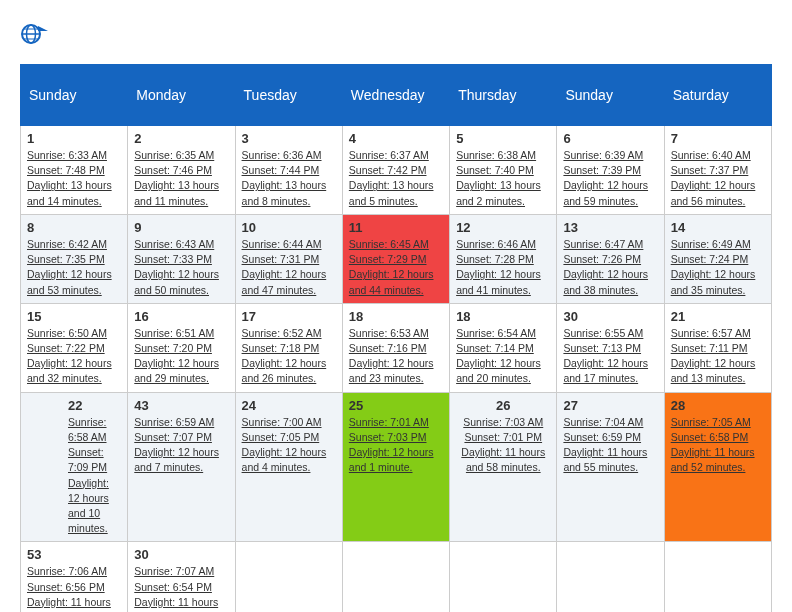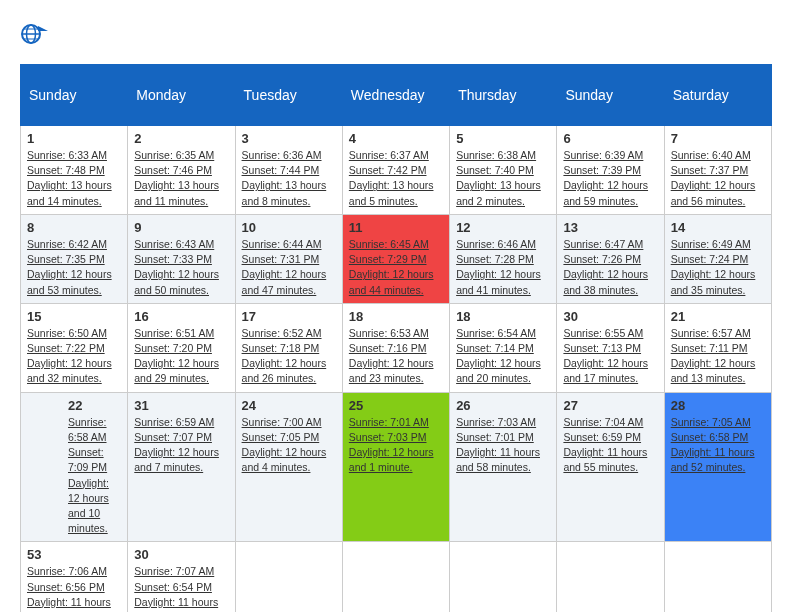--- a/index.html
+++ b/index.html
@@ -216,40 +216,40 @@
           <span class="day-number">21</span>
           <div class="day-info">Sunrise: 6:57 AM<br>Sunset: 7:11 PM<br>Daylight: 12 hours<br>and 13 minutes.</div>
         </td>
       </tr>
       <tr>
         <td style="background-color: rgb(240, 244, 248); padding-left: 47px;">
           <span class="day-number">22</span>
           <div class="day-info">Sunrise: 6:58 AM<br>Sunset: 7:09 PM<br>Daylight: 12 hours<br>and 10 minutes.</div>
         </td>
         <td style="background-color: rgb(240, 244, 248);">
-          <span class="day-number">31</span>
+          <span class="day-number">43</span>
           <div class="day-info">Sunrise: 6:59 AM<br>Sunset: 7:07 PM<br>Daylight: 12 hours<br>and 7 minutes.</div>
         </td>
         <td style="background-color: rgb(240, 244, 248); margin-left: 40px;">
           <span class="day-number">24</span>
           <div class="day-info">Sunrise: 7:00 AM<br>Sunset: 7:05 PM<br>Daylight: 12 hours<br>and 4 minutes.</div>
         </td>
         <td style="background-color: #84cc16;">
           <span class="day-number">25</span>
           <div class="day-info">Sunrise: 7:01 AM<br>Sunset: 7:03 PM<br>Daylight: 12 hours<br>and 1 minute.</div>
         </td>
-        <td style="background-color: rgb(240, 244, 248);">
+        <td style="background-color: rgb(240, 244, 248); text-align: center;">
           <span class="day-number">26</span>
           <div class="day-info">Sunrise: 7:03 AM<br>Sunset: 7:01 PM<br>Daylight: 11 hours<br>and 58 minutes.</div>
         </td>
         <td style="background-color: rgb(240, 244, 248); margin-left: 36px;">
           <span class="day-number">27</span>
           <div class="day-info">Sunrise: 7:04 AM<br>Sunset: 6:59 PM<br>Daylight: 11 hours<br>and 55 minutes.</div>
         </td>
-        <td style="background-color: #3b82f6;">
+        <td style="background-color: #f97316;">
           <span class="day-number">28</span>
           <div class="day-info">Sunrise: 7:05 AM<br>Sunset: 6:58 PM<br>Daylight: 11 hours<br>and 52 minutes.</div>
         </td>
       </tr>
       <tr>
         <td>
           <span class="day-number">53</span>
           <div class="day-info">Sunrise: 7:06 AM<br>Sunset: 6:56 PM<br>Daylight: 11 hours<br>and 49 minutes.</div>
         </td>
         <td>

